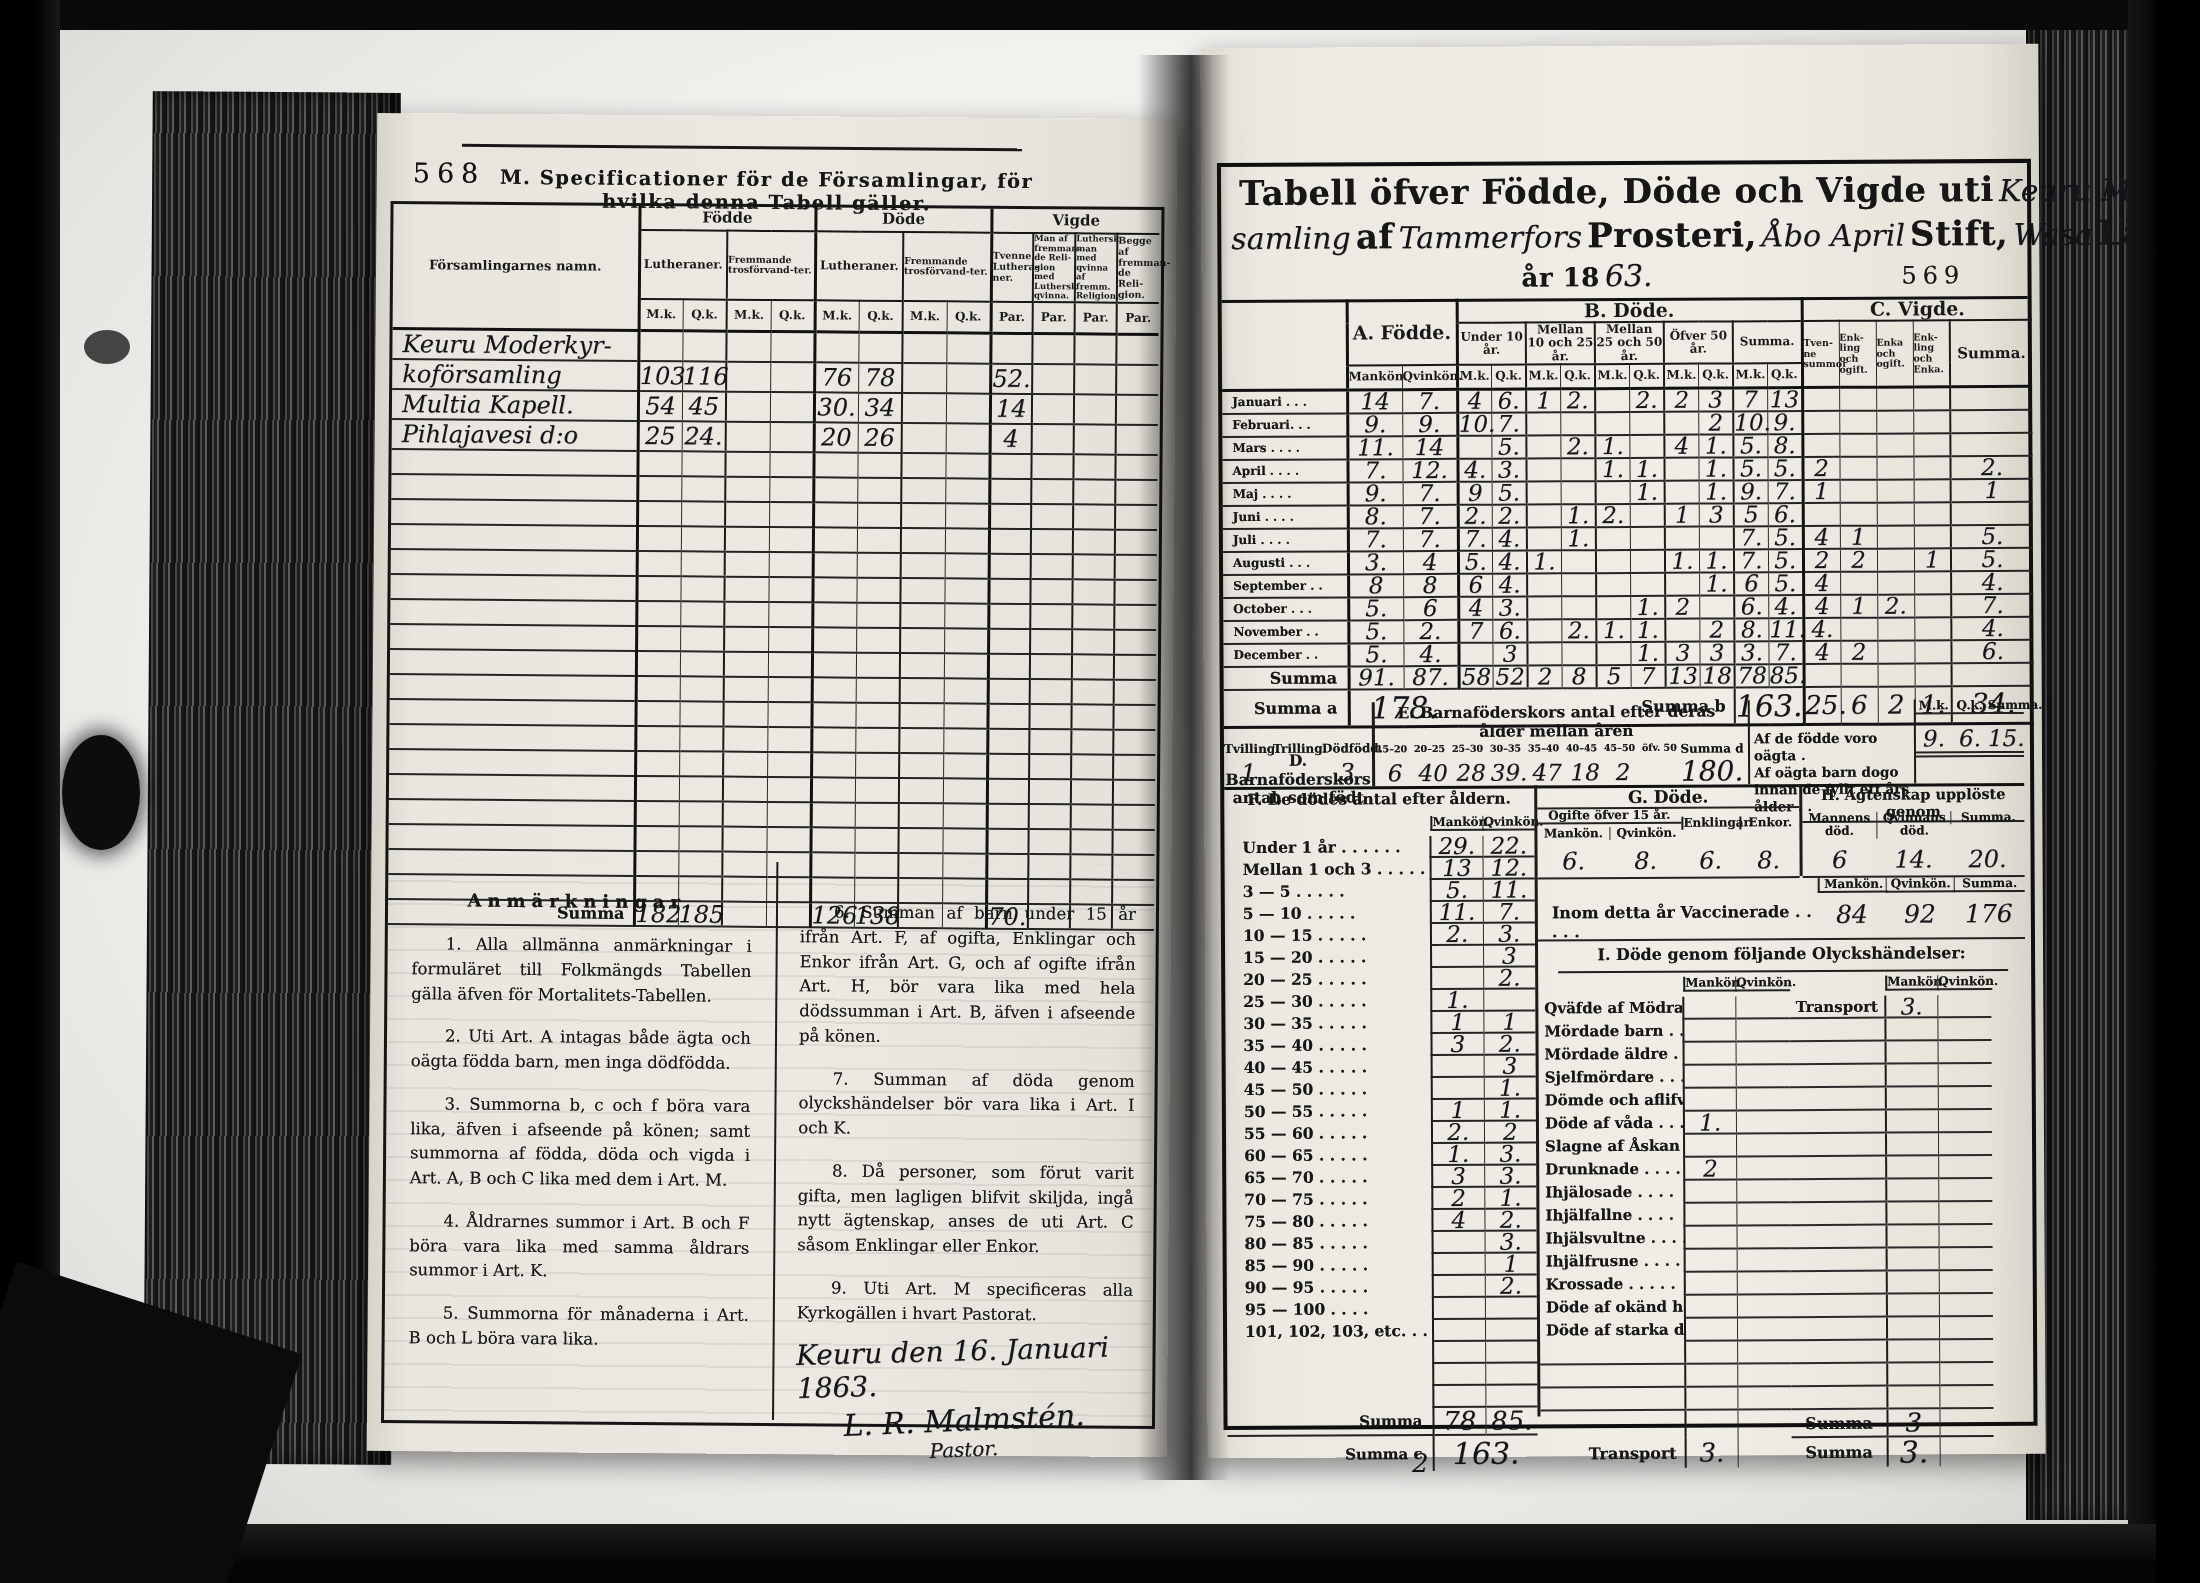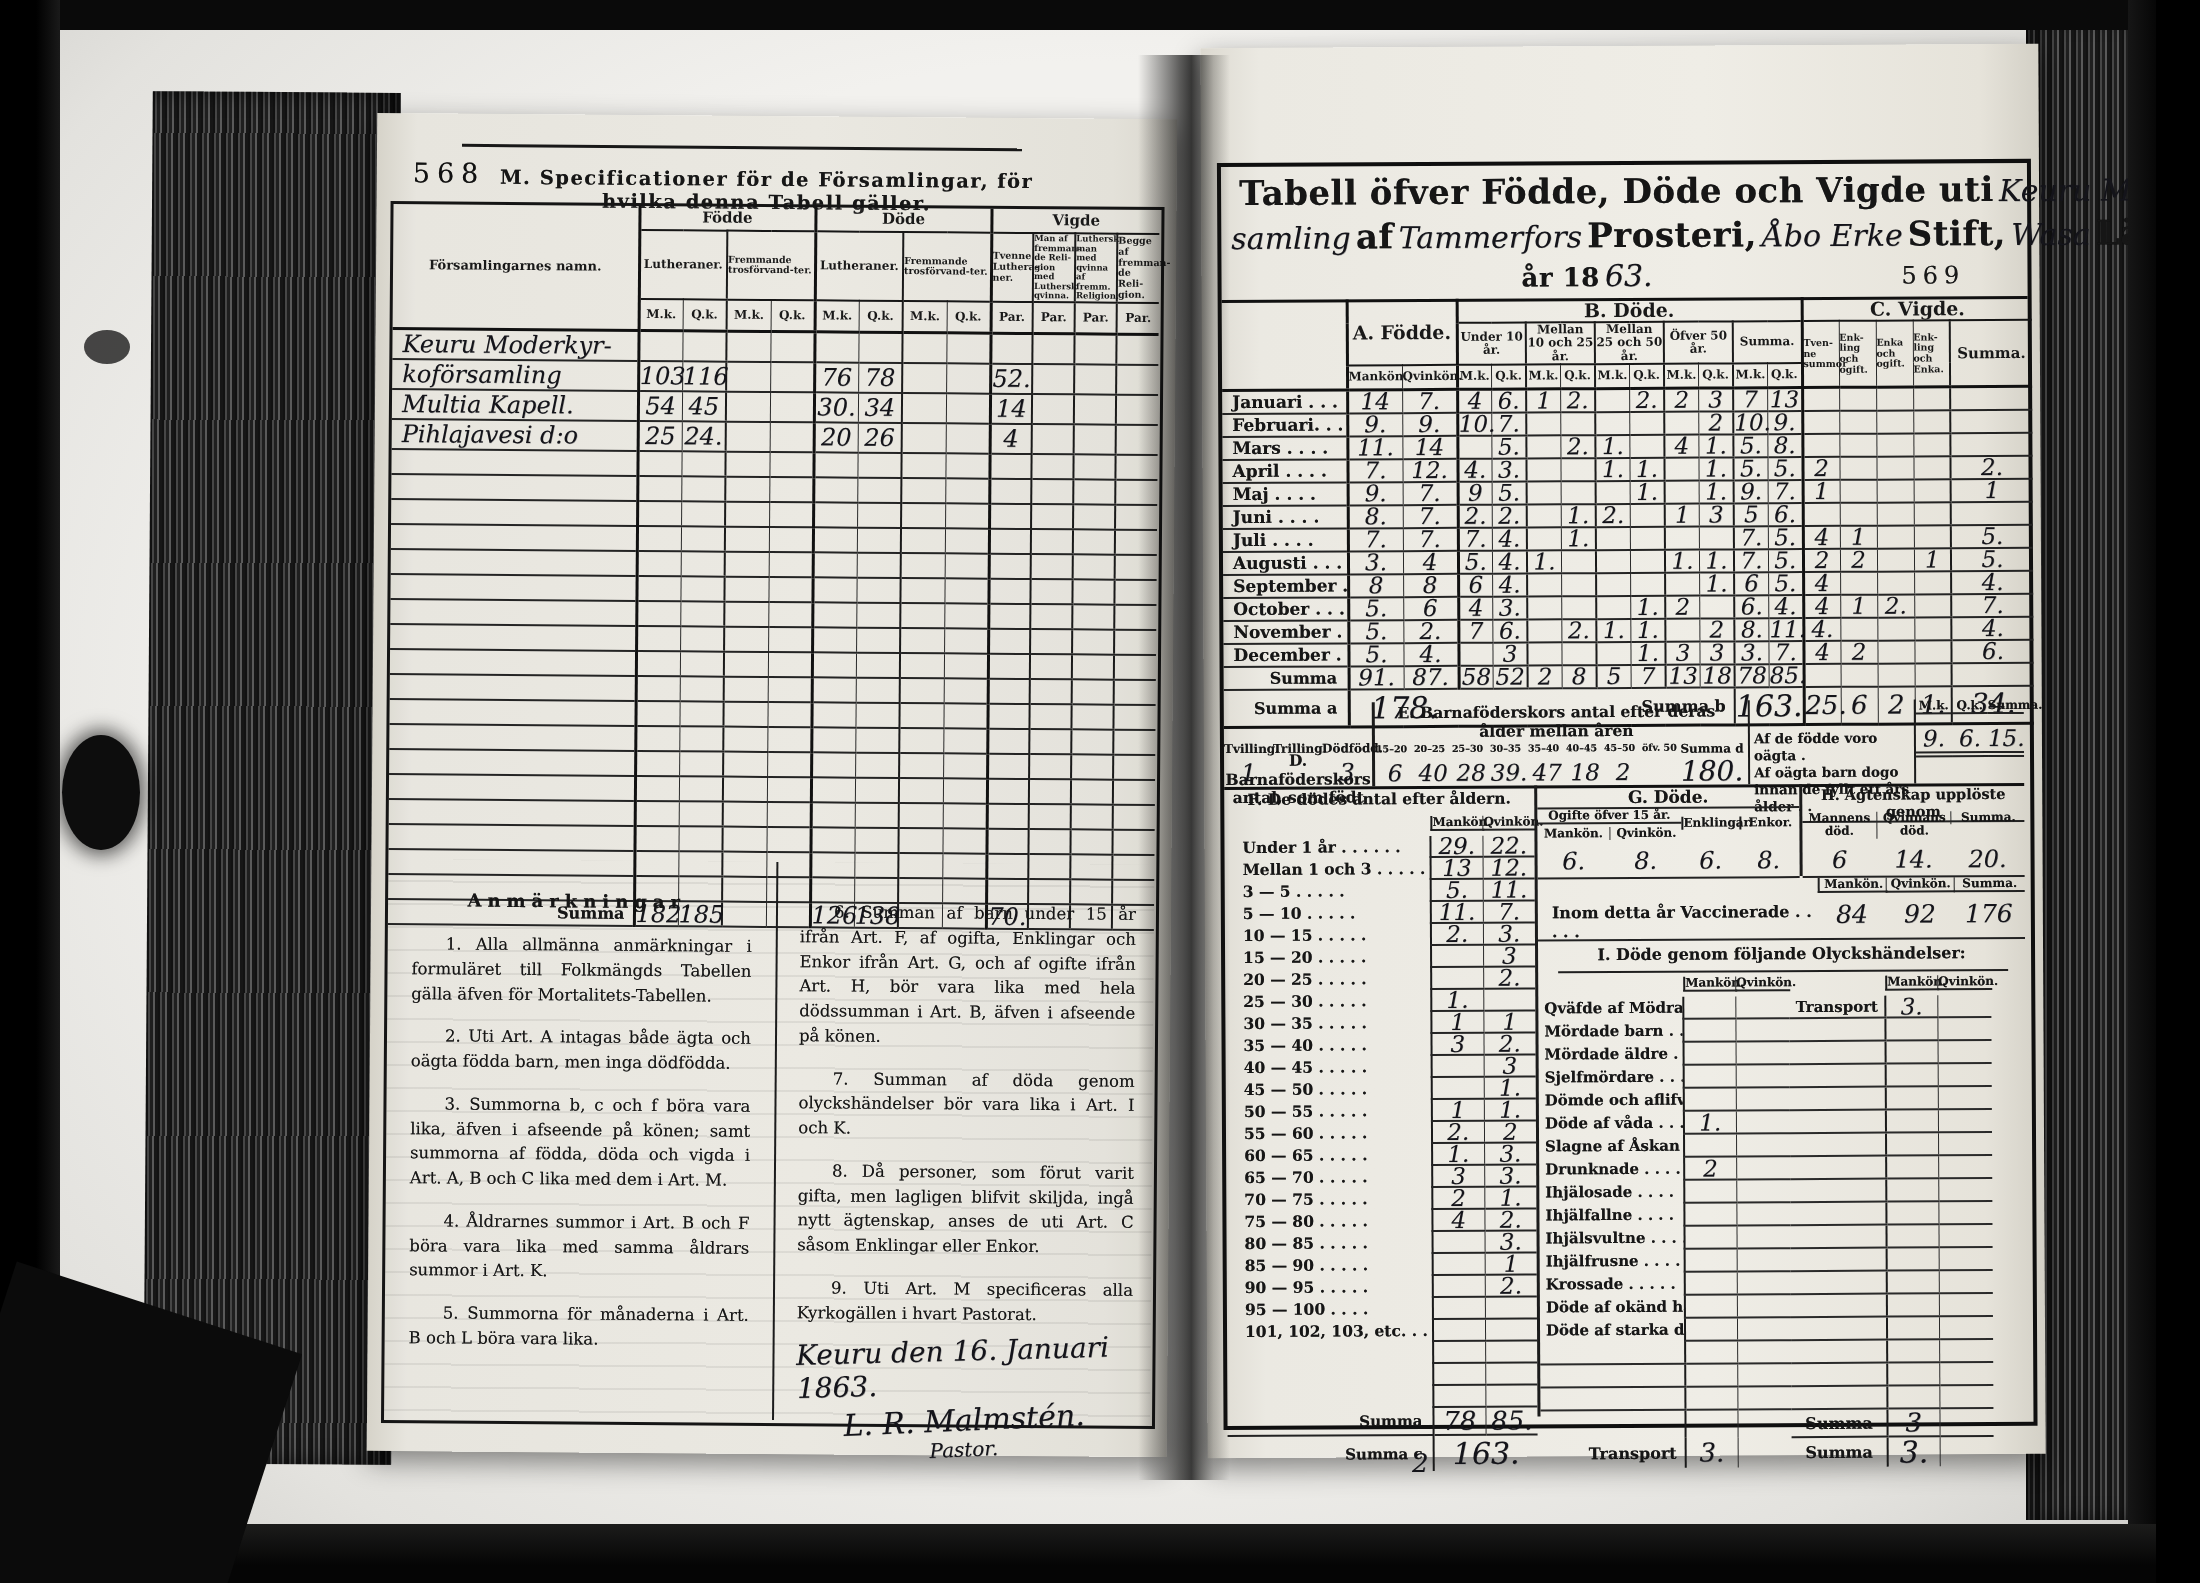--- a/index.html
+++ b/index.html
@@ -58,21 +58,21 @@
   #notes-head{font-size:18px;letter-spacing:6px;font-weight:bold;}
   
   #rp-form{left:16px;top:115px;width:806px;height:1259px;border:4px solid #0f0f0f;}
   #rp-title-box{left:0;top:0;width:100%;height:133px;border-bottom:3px solid #111;}
   .rt-line{white-space:nowrap;}
   .rt-prt{font-size:34px;font-weight:bold;letter-spacing:.5px;}
   .rt-hw{font-size:30px;}
   #rp-pagenum{font-size:24px;letter-spacing:6px;color:#181818;}
   #rp-main{left:0;top:133px;width:800px;}
   #rp-main td{height:21px;}
-  .mlab{font-size:17px;font-weight:bold;padding-left:10px;white-space:nowrap;overflow:hidden;}
+  .mlab{font-size:12px;font-weight:bold;padding-left:10px;white-space:nowrap;overflow:hidden;}
   .ghead{font-size:17px;font-weight:bold;text-align:center;}
   .rnum{font-size:23px;text-align:center;line-height:18px;}
   .sumrow td{height:30px;}
   
   .sec{position:absolute;}
   .sechead{font-size:15.5px;font-weight:bold;text-align:center;line-height:1.2;}
   .cell{position:absolute;text-align:center;}
   .vline{position:absolute;width:2px;background:#1b1b1b;}
   .hline{position:absolute;height:2px;background:#1f1f1f;}
   .f-label{font-size:15.5px;font-weight:bold;white-space:nowrap;overflow:hidden;}
@@ -540,21 +540,21 @@
       <div class="abs" id="rp-title-box">
         <div class="abs rt-line" style="left:18px;top:6px;">
           <span class="rt-prt prt">Tabell öfver Födde, Döde och Vigde uti</span>
           <span class="rt-hw hw">Keuru Moderkyrko för-</span>
         </div>
         <div class="abs rt-line" style="left:10px;top:50px;">
           <span class="rt-hw hw">samling</span>
           <span class="rt-prt prt">af</span>
           <span class="rt-hw hw">Tammerfors</span>
           <span class="rt-prt prt">Prosteri,</span>
-          <span class="rt-hw hw">Åbo Erke</span>
+          <span class="rt-hw hw">Åbo April</span>
           <span class="rt-prt prt">Stift,</span>
           <span class="rt-hw hw">Wasa</span>
           <span class="rt-prt prt">Län,</span>
         </div>
         <div class="abs rt-line" style="left:300px;top:93px;">
           <span class="rt-prt prt" style="font-size:26px">år 18</span>
           <span class="rt-hw hw">63.</span>
         </div>
         <div class="abs prt" id="rp-pagenum" style="left:680px;top:98px;">569</div>
       </div>

